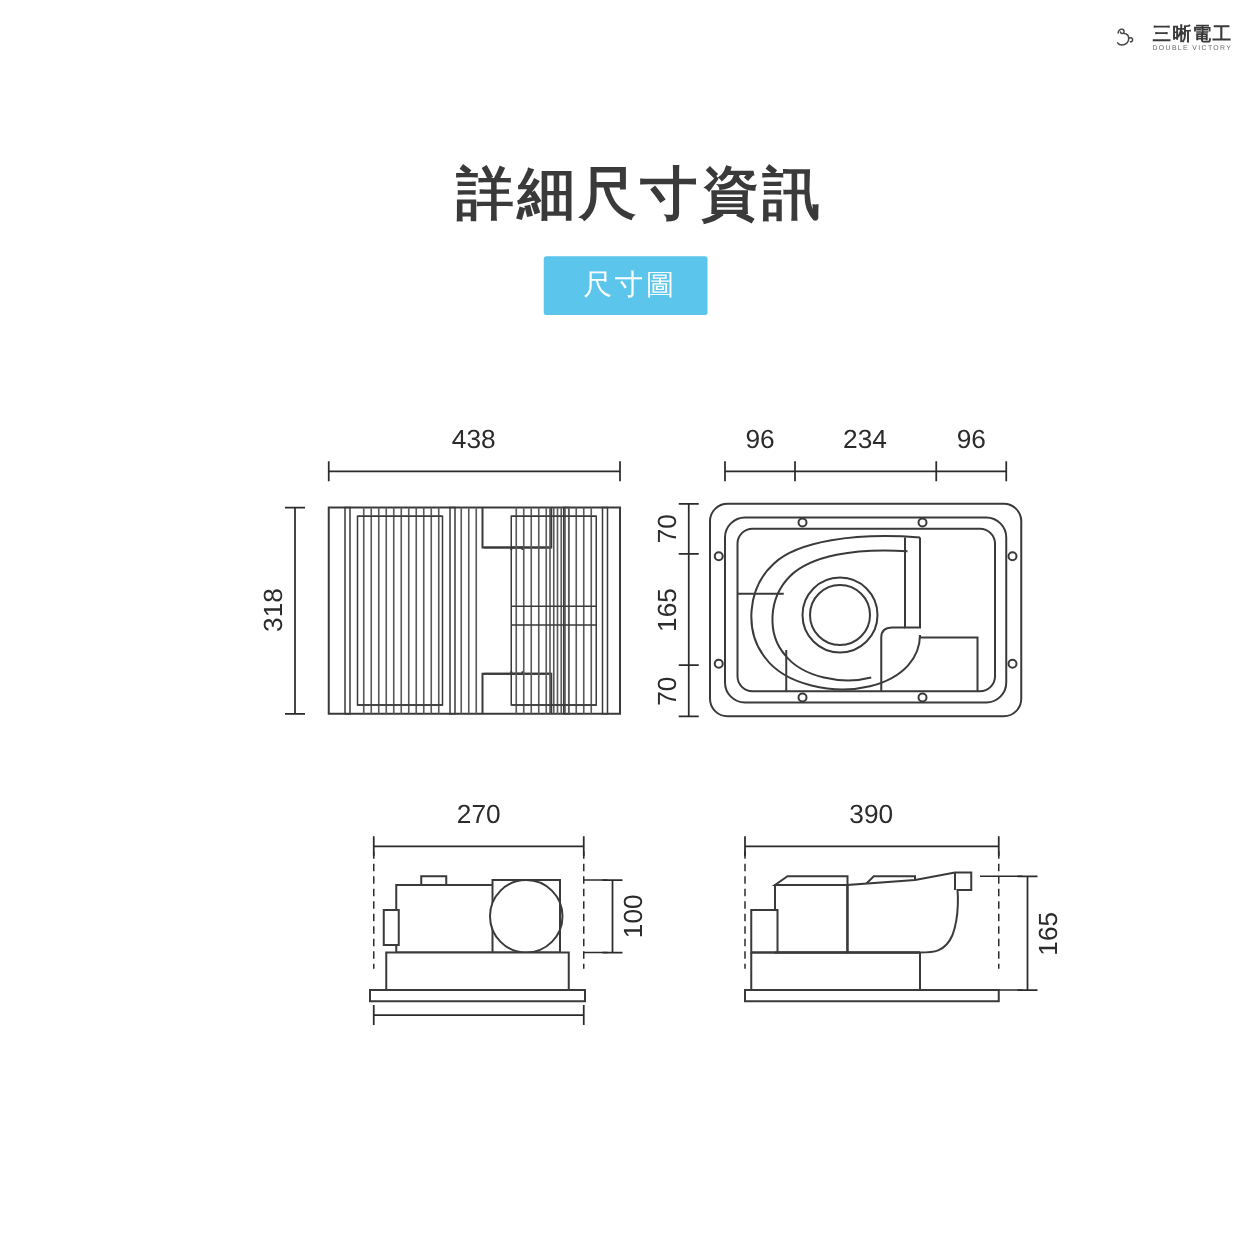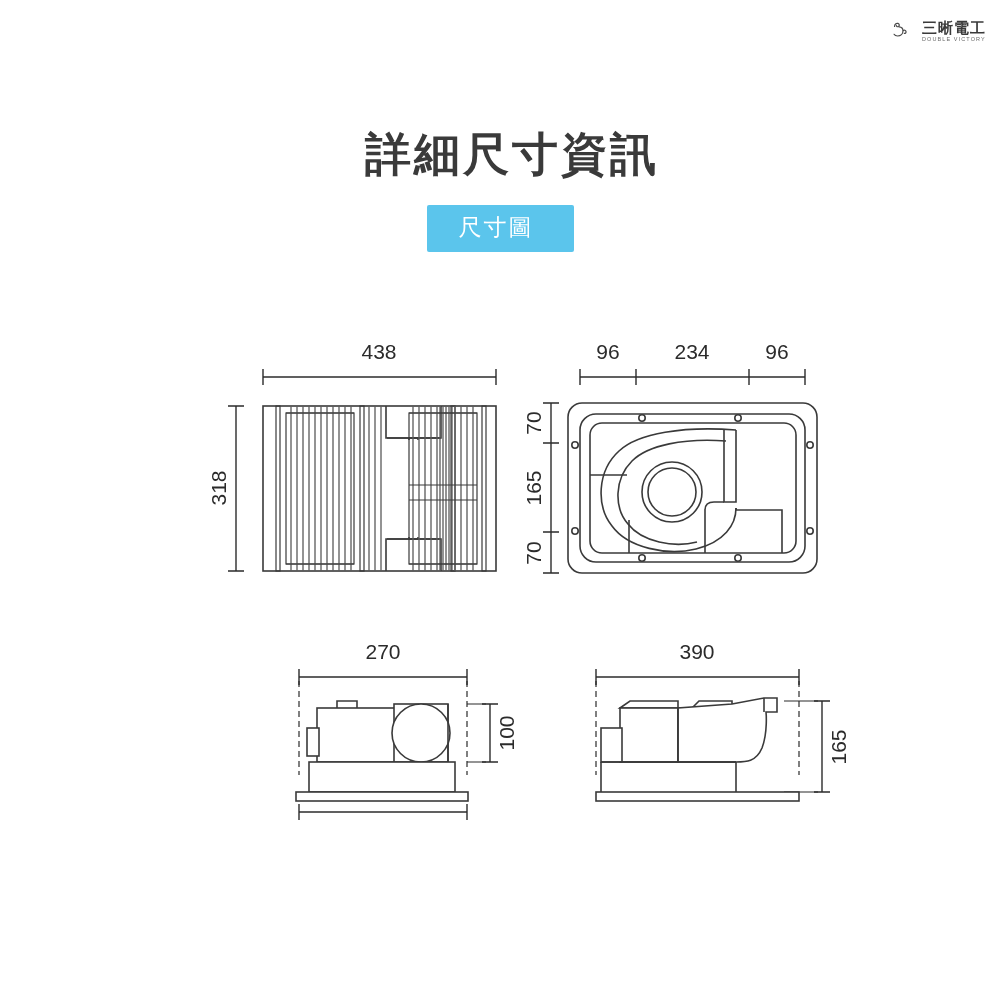--- a/index.html
+++ b/index.html
@@ -71,21 +71,21 @@
     left: 0;
     width: 1000px;
     text-align: center;
   }
   .badge {
     display: inline-block;
     background: #5bc5ec;
     color: #ffffff;
     font-size: 23px;
     letter-spacing: 2px;
-    padding: 7px 40px 9px 32px;
+    padding: 7px 24px 9px 32px;
     border-radius: 2px;
   }
 
   
   .drawings {
     position: absolute;
     top: 320px;
     left: 0;
     width: 1000px;
     height: 560px;

